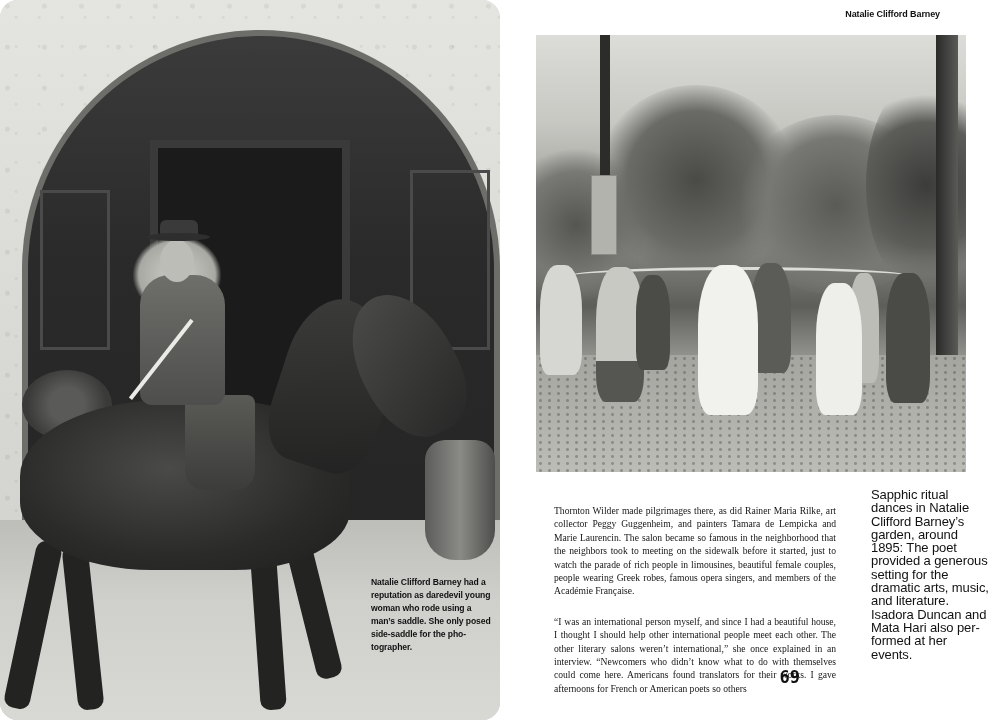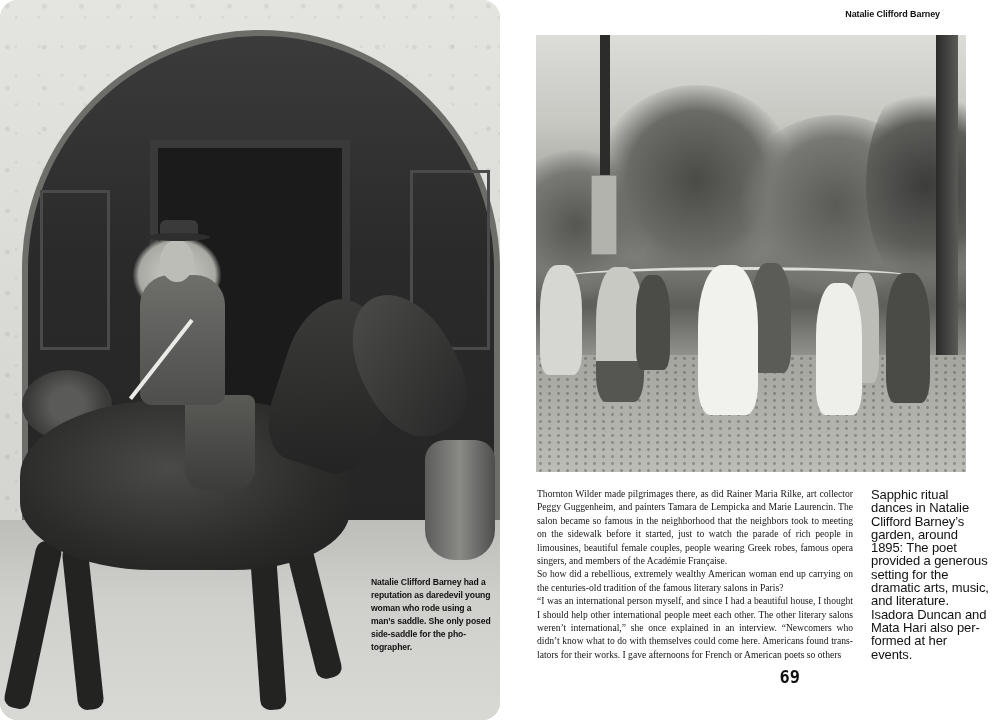--- a/index.html
+++ b/index.html
@@ -137,21 +137,21 @@
   .d7 { left: 313px; top: 238px; width: 30px; height: 110px; background: #bdbdb8; }
   .d8 { left: 350px; top: 238px; width: 44px; height: 130px; background: #4a4a47; }
   .arms { position: absolute; left: 28px; top: 232px; width: 350px; height: 20px;
     border-top: 3px solid #dcdcd8; border-radius: 50% 50% 0 0; }
 
   .body-text {
     position: absolute; left: 537px; top: 487px; width: 316px;
     font-family: "Liberation Serif", serif; font-size: 9.6px; line-height: 13.4px; color: #151515;
     text-align: justify; hyphens: manual;
   }
-  .body-text p { margin: 0; }
+  .body-text p { margin: 17px; }
   .right-caption {
     position: absolute; left: 871px; top: 488px; width: 118px;
     font-size: 13px; line-height: 13.3px; font-weight: normal; color: #111;
     letter-spacing: -0.1px;
   }
   .page-number {
     position: absolute; left: 700px; top: 667px; width: 100px; text-align: right;
     font-family: "DejaVu Sans Mono", monospace; font-weight: bold; font-size: 17px; color: #111;
   }
 </style>
@@ -202,19 +202,18 @@
   <div class="dancer d3"></div>
   <div class="dancer d5"></div>
   <div class="dancer d4"></div>
   <div class="dancer d7"></div>
   <div class="dancer d6"></div>
   <div class="dancer d8"></div>
 </div>
 
 <div class="body-text">
   <p>Thornton Wilder made pilgrimages there, as did Rainer Maria Rilke, art collector Peggy Guggenheim, and painters Tamara de Lempicka and Marie Laurencin. The salon became so famous in the neighborhood that the neighbors took to meeting on the sidewalk before it started, just to watch the parade of rich people in limousines, beautiful female couples, people wearing Greek robes, famous op­era singers, and members of the Académie Française.</p>
-  <p>So how did a rebellious, extremely wealthy American woman end up carrying on the centuries-old tradition of the famous literary salons in Paris?</p>
   <p>“I was an international person myself, and since I had a beautiful house, I thought I should help other international people meet each other. The other literary sa­lons weren’t international,” she once explained in an interview. “Newcomers who didn’t know what to do with themselves could come here. Americans found trans­lators for their works. I gave afternoons for French or American poets so others</p>
 </div>
 
 <div class="right-caption">Sapphic ritual dances in Natalie Clifford Barney’s garden, around 1895: The poet provided a generous setting for the dramatic arts, music, and literature. Isadora Duncan and Mata Hari also per­formed at her events.</div>
 
 <div class="page-number">69</div>
 
 </body></html>

